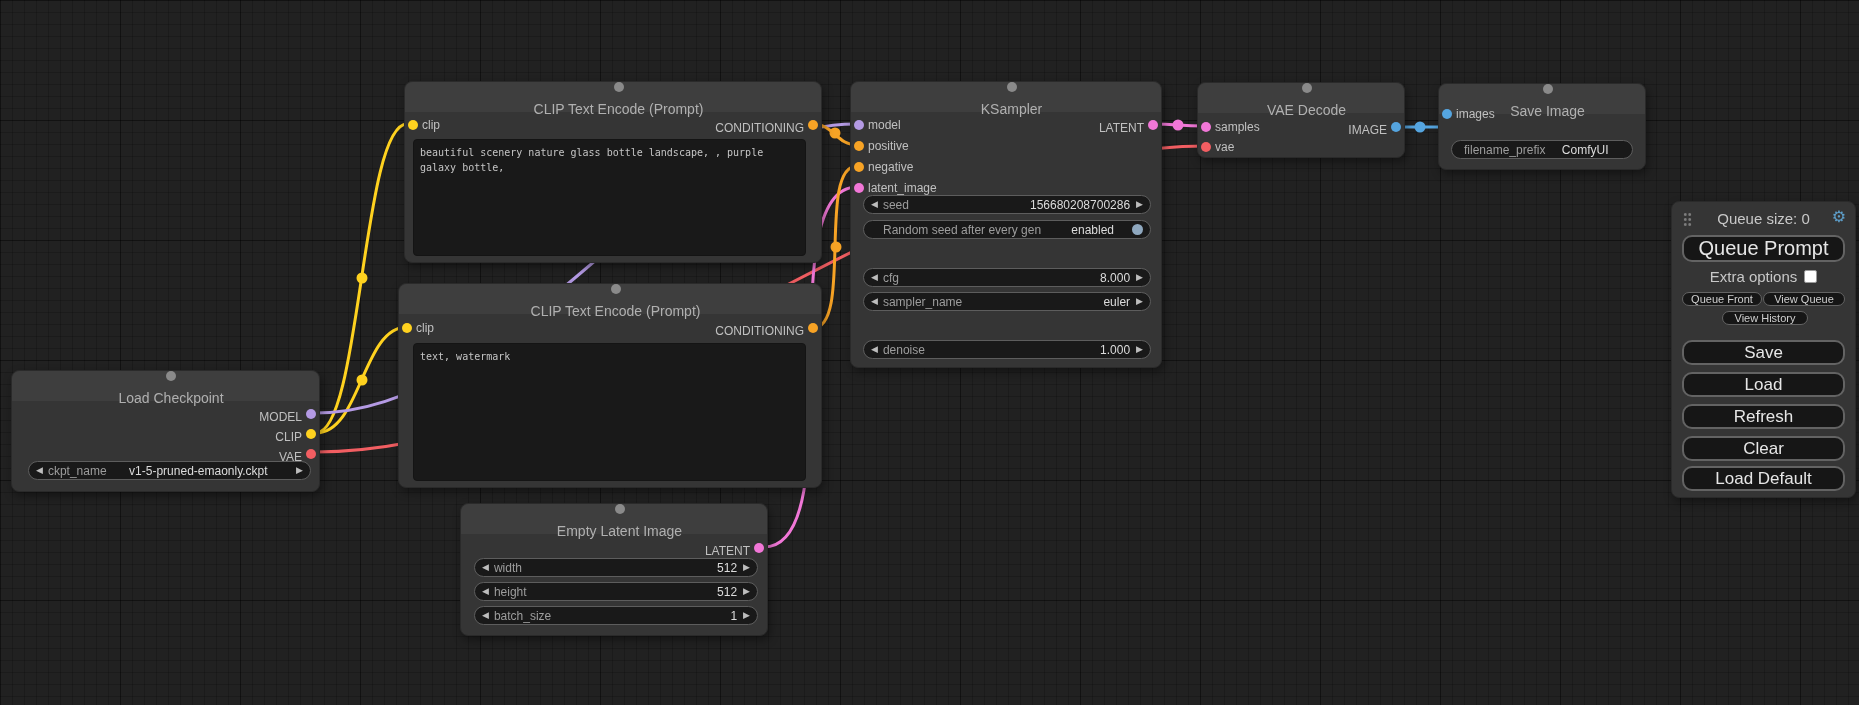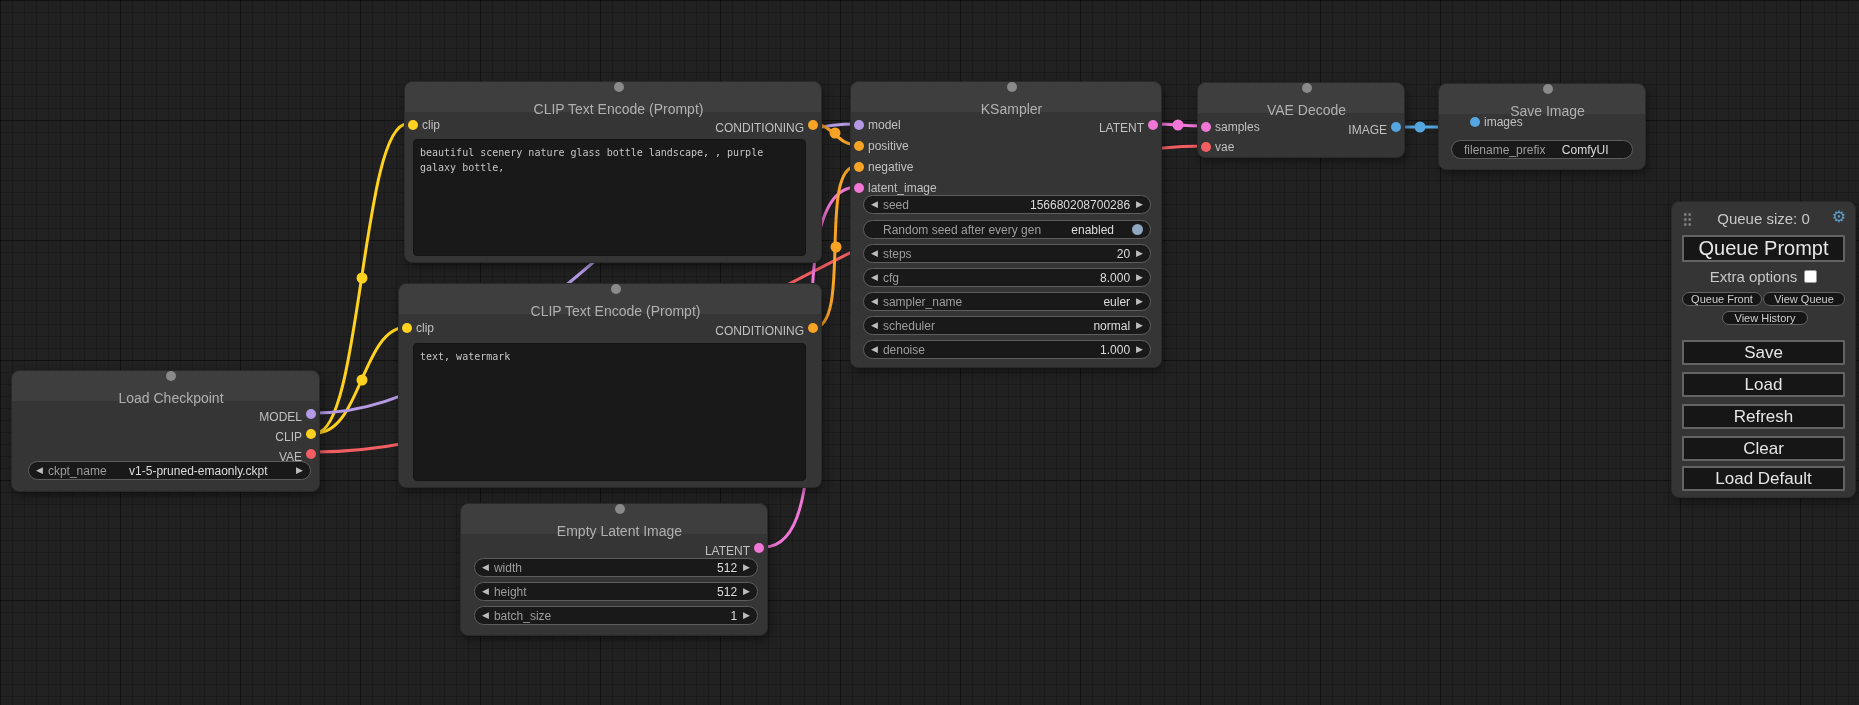--- a/index.html
+++ b/index.html
@@ -65,21 +65,21 @@
   }
   .qp-abs { position:absolute; }
   .drag-handle {
     width:9px; height:15px;
     background-image:radial-gradient(#7d7d7d 1.1px, transparent 1.5px);
     background-size:4.5px 5px; background-position:0 1px;
   }
   .queue-size { font-size:15px; color:#c8c8c8; }
   .gear { font-size:16px; line-height:1; }
   .btn {
-    background:#161616; border:2px solid #636363; border-radius:1px;
+    background:#161616; border:2px solid #636363; border-radius:10px;
     color:#e6e6e6; display:flex; align-items:center; justify-content:center;
     cursor:default;
   }
   .btn-big { font-size:17px; }
   .btn-queue { font-size:20px; }
   .btn-small { font-size:11px; border-width:1px; border-radius:8px; color:#cfcfcf; }
   .extra-row { display:flex; align-items:center; justify-content:center; gap:7px; font-size:15px; color:#c8c8c8; }
   .checkbox { width:13px; height:13px; background:#ffffff; border:1px solid #9a9a9a; border-radius:2px; }
 </style>
 </head>
@@ -164,42 +164,30 @@
     <span class="arrow arrow-left"></span>
     <span class="w-label">seed</span>
     <span class="w-value">156680208700286</span>
     <span class="arrow arrow-right"></span>
   </div>
   <div class="widget" style="left:12px; top:138px; width:288px;">
     <span class="w-label" style="margin-left:12px;">Random seed after every gen</span>
     <span class="w-value" style="margin-right:12px;">enabled</span>
     <span class="toggle-dot"></span>
   </div>
-  <div class="widget" style="left:12px; top:162px; width:288px;">
-    <span class="arrow arrow-left"></span>
-    <span class="w-label">steps</span>
-    <span class="w-value">20</span>
-    <span class="arrow arrow-right"></span>
-  </div>
   <div class="widget" style="left:12px; top:186px; width:288px;">
     <span class="arrow arrow-left"></span>
     <span class="w-label">cfg</span>
     <span class="w-value">8.000</span>
     <span class="arrow arrow-right"></span>
   </div>
   <div class="widget" style="left:12px; top:210px; width:288px;">
     <span class="arrow arrow-left"></span>
     <span class="w-label">sampler_name</span>
     <span class="w-value">euler</span>
-    <span class="arrow arrow-right"></span>
-  </div>
-  <div class="widget" style="left:12px; top:234px; width:288px;">
-    <span class="arrow arrow-left"></span>
-    <span class="w-label">scheduler</span>
-    <span class="w-value">normal</span>
     <span class="arrow arrow-right"></span>
   </div>
   <div class="widget" style="left:12px; top:258px; width:288px;">
     <span class="arrow arrow-left"></span>
     <span class="w-label">denoise</span>
     <span class="w-value">1.000</span>
     <span class="arrow arrow-right"></span>
   </div>
 </div>
 
@@ -220,21 +208,21 @@
     <span>IMAGE</span>
     <span class="pdot" style="background:#55a5e0;"></span>
   </div>
 </div>
 
 <div class="node" style="left:1438px; top:83px; width:208px; height:87px;">
   <div class="node-header">
     <span class="collapse-dot"></span>
     <span class="node-title">Save Image</span>
   </div>
-  <div class="port in" style="top:28px;margin-left:28px;">
+  <div class="port in" style="top:20px;">
     <span class="pdot" style="background:#55a5e0;"></span>
     <span>images</span>
   </div>
   <div class="widget" style="left:12px; top:56px; width:182px;">
     <span style="flex:1; text-align:center;" class="w-label">filename_prefix</span>
     <span style="flex:1; text-align:center; margin:0;" class="w-value">ComfyUI</span>
   </div>
 </div>
 
 <div class="node" style="left:11px; top:370px; width:309px; height:122px;">

